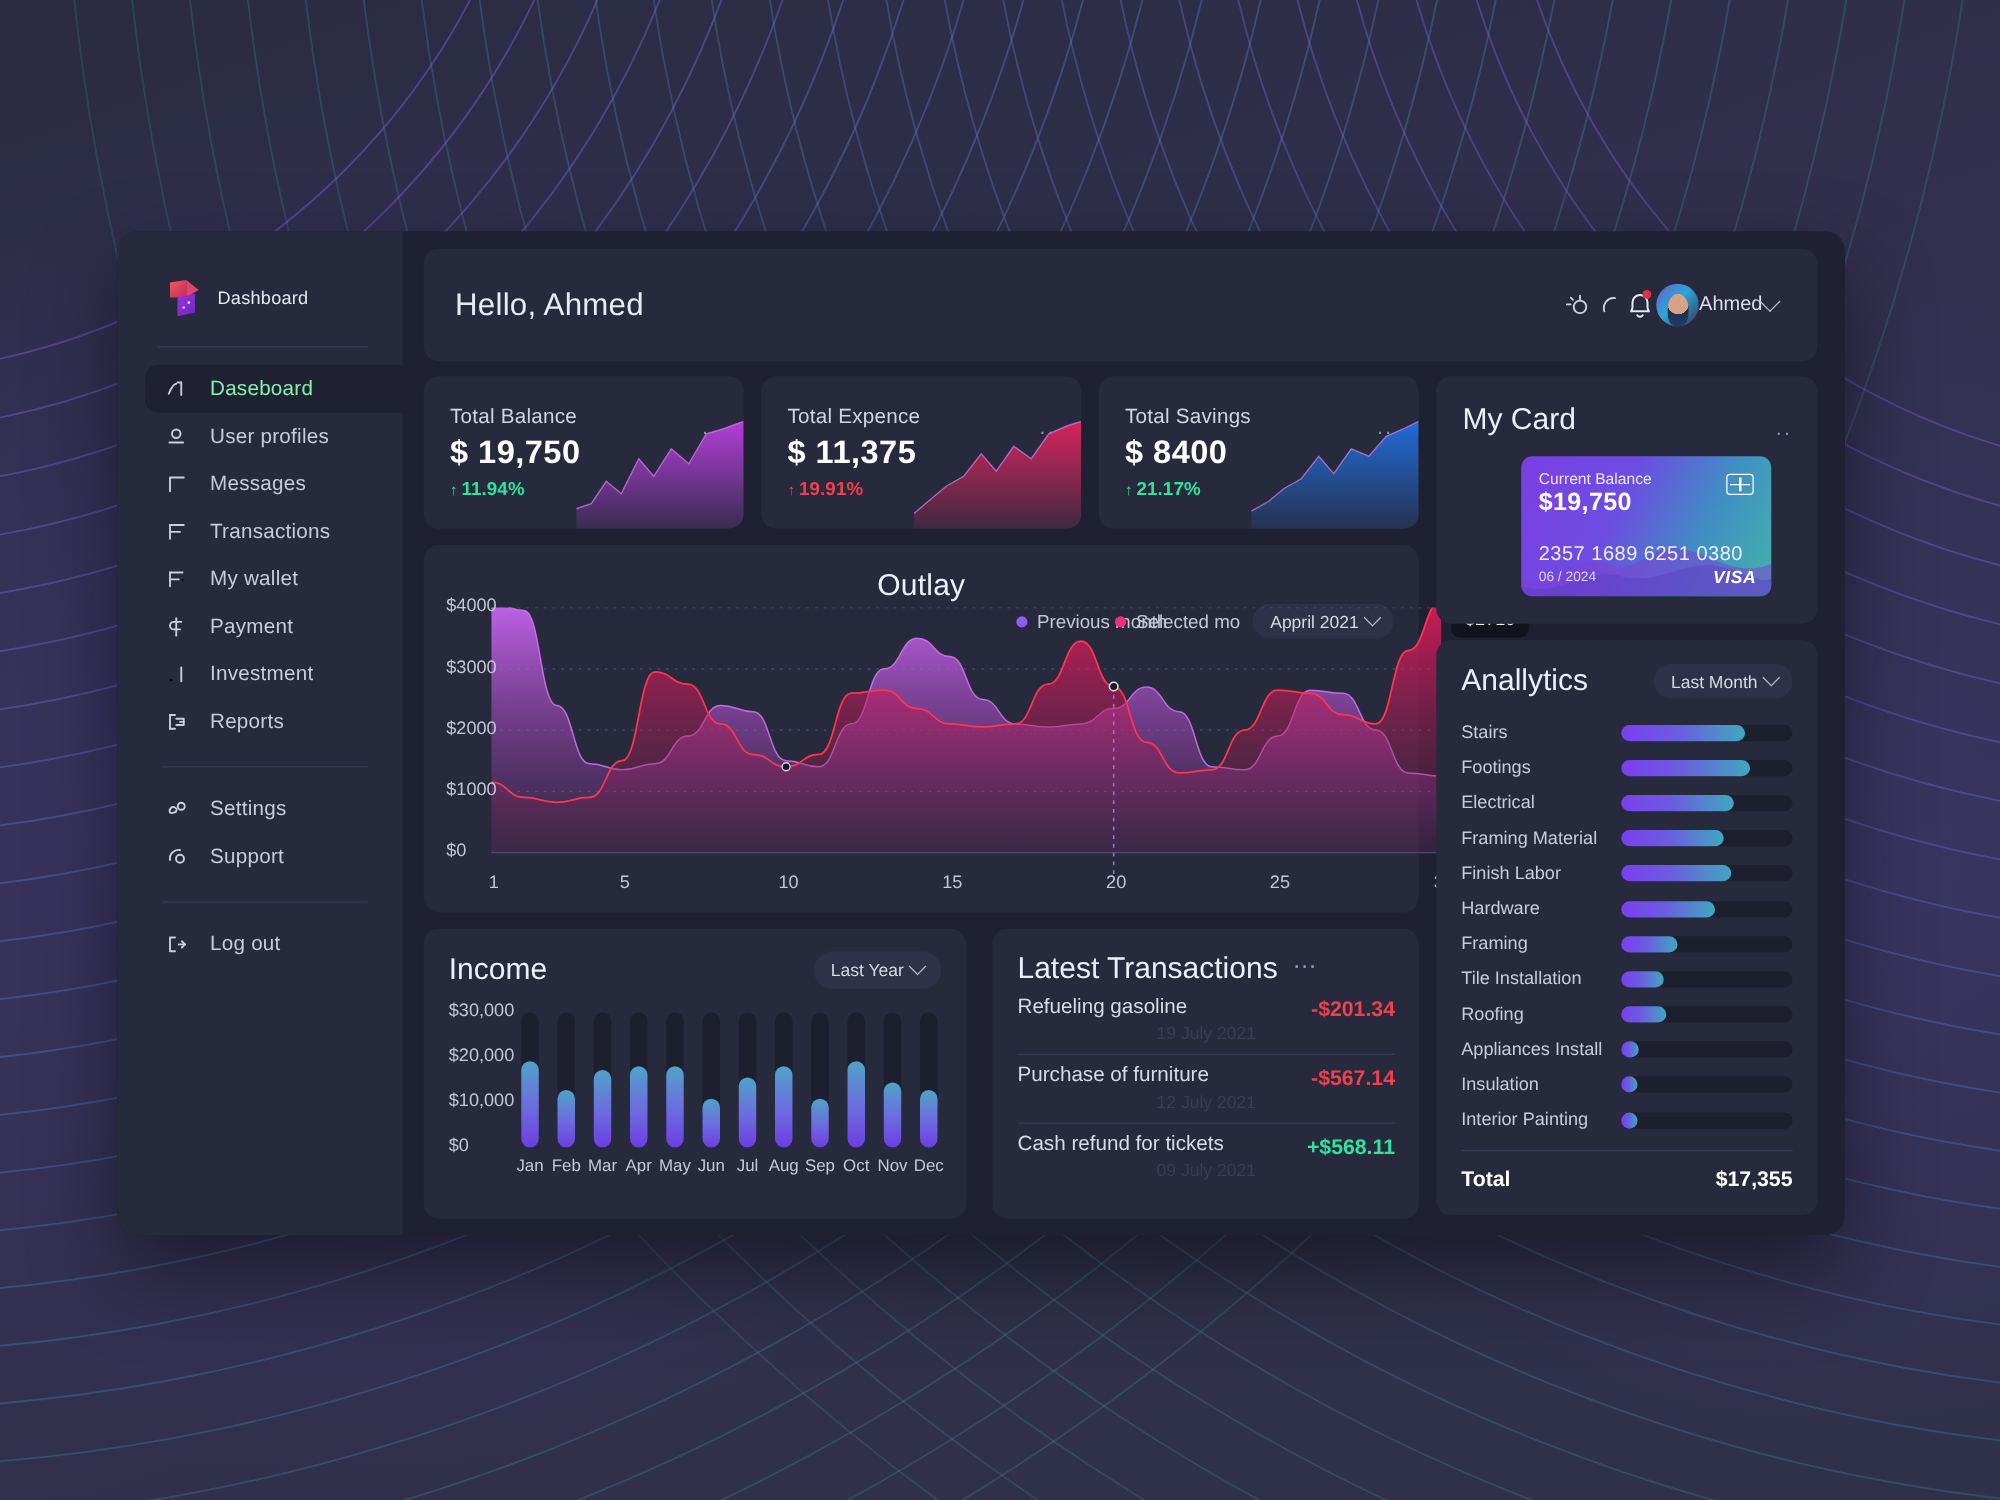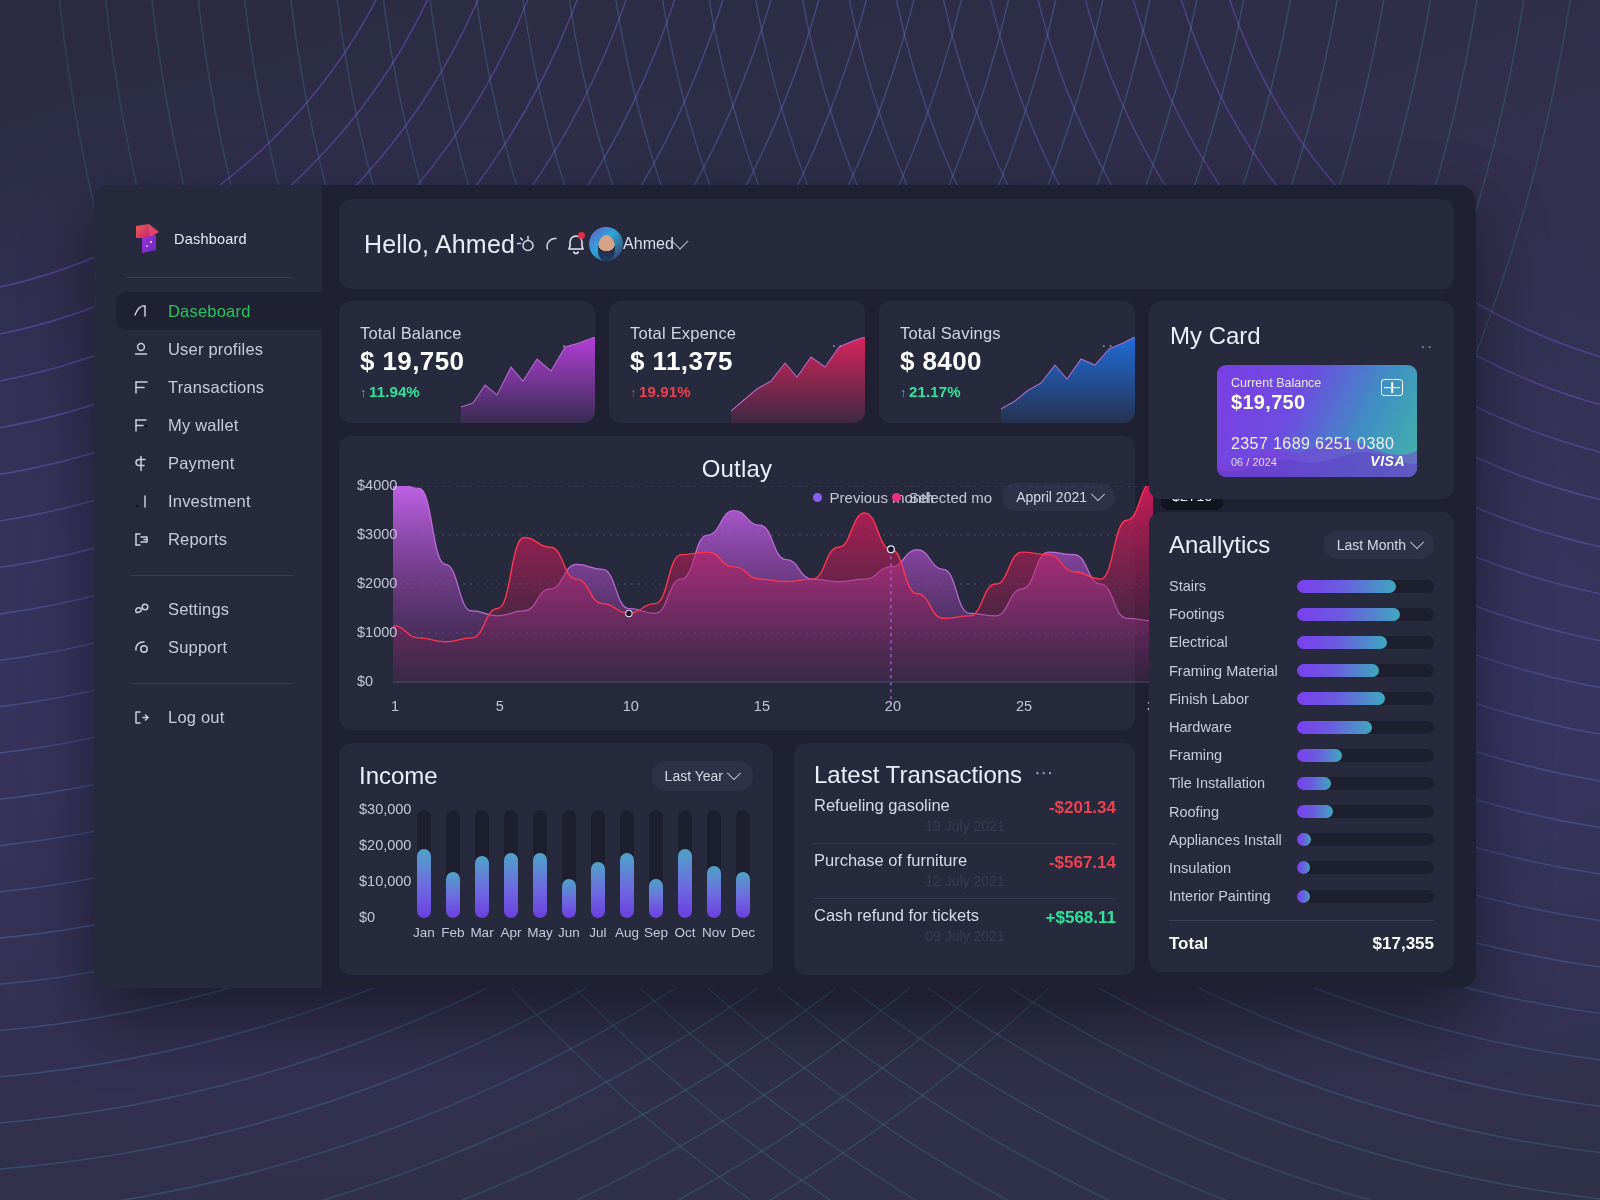--- a/index.html
+++ b/index.html
@@ -37,29 +37,29 @@
   .sb-divider { height:1px; background:#383b52; margin:23px 28px 0 32px; }
   .navgroup { padding:14px 0 0 0; }
   .navitem {
     display:flex; align-items:center; gap:16px;
     height:38px; margin:0 0 0 22px; padding-left:14px;
     border-radius:9px; cursor:pointer;
   }
   .navitem.active { background:#1f2133; width:210px; border-radius:10px 0 0 10px; }
   .navitem .nicon { width:22px; height:20px; flex:0 0 22px; display:flex; align-items:center; justify-content:center; }
   .navitem .nlabel { font-size:16.5px; color:#c9cbdb; letter-spacing:.2px; white-space:nowrap; }
-  .navitem.active .nlabel { color:#22c55e; }
+  .navitem.active .nlabel { color:#86efac; }
   .sb-divider2 { height:1px; background:#383b52; margin:17px 28px 0 36px; }
 
   
   .main { flex:1; padding:0 0 0 0; position:relative; }
   .topbar {
     height:90px; margin:14px 22px 0 17px;
     background:#272a3d; border-radius:12px;
-    display:flex; align-items:center; justify-content:flex-start;
+    display:flex; align-items:center; justify-content:space-between;
     padding:0 32px 0 25px;
   }
   .greeting { font-size:25px; color:#e9eaf4; letter-spacing:.2px; }
   .topright { display:flex; align-items:center; }
   .tb-icon { cursor:pointer; display:flex; align-items:center; justify-content:center; }
   .avatar {
     width:34px; height:34px; border-radius:50%;
     background:linear-gradient(135deg,#6a59c9,#2ba7d8 45%,#3b3256);
     overflow:hidden; position:relative; flex:0 0 34px;
   }
@@ -265,20 +265,28 @@
             <svg width="19" height="19" viewBox="0 0 19 19" fill="none" stroke="#cbcedd" stroke-width="1.5" stroke-linecap="round" stroke-linejoin="round">
               <circle cx="9" cy="7" r="3.4"></circle>
               <path d="M3.5 14h11"></path>
             </svg>
           </span>
       <span class="nlabel">User profiles</span>
     </div>
     <div class="navitem">
       <span class="nicon">
             <svg width="19" height="19" viewBox="0 0 19 19" fill="none" stroke="#cbcedd" stroke-width="1.5" stroke-linecap="round" stroke-linejoin="round">
+              <path d="M4 15 V4 h11"></path>
+            </svg>
+          </span>
+      <span class="nlabel">Messages</span>
+    </div>
+    <div class="navitem">
+      <span class="nicon">
+            <svg width="19" height="19" viewBox="0 0 19 19" fill="none" stroke="#cbcedd" stroke-width="1.5" stroke-linecap="round" stroke-linejoin="round">
               <path d="M4 4 h11"></path>
               <path d="M4 4 v11"></path>
               <path d="M4 9.5 h8"></path>
             </svg>
           </span>
       <span class="nlabel">Transactions</span>
     </div>
     <div class="navitem">
       <span class="nicon">
             <svg width="19" height="19" viewBox="0 0 19 19" fill="none" stroke="#cbcedd" stroke-width="1.5" stroke-linecap="round" stroke-linejoin="round">

